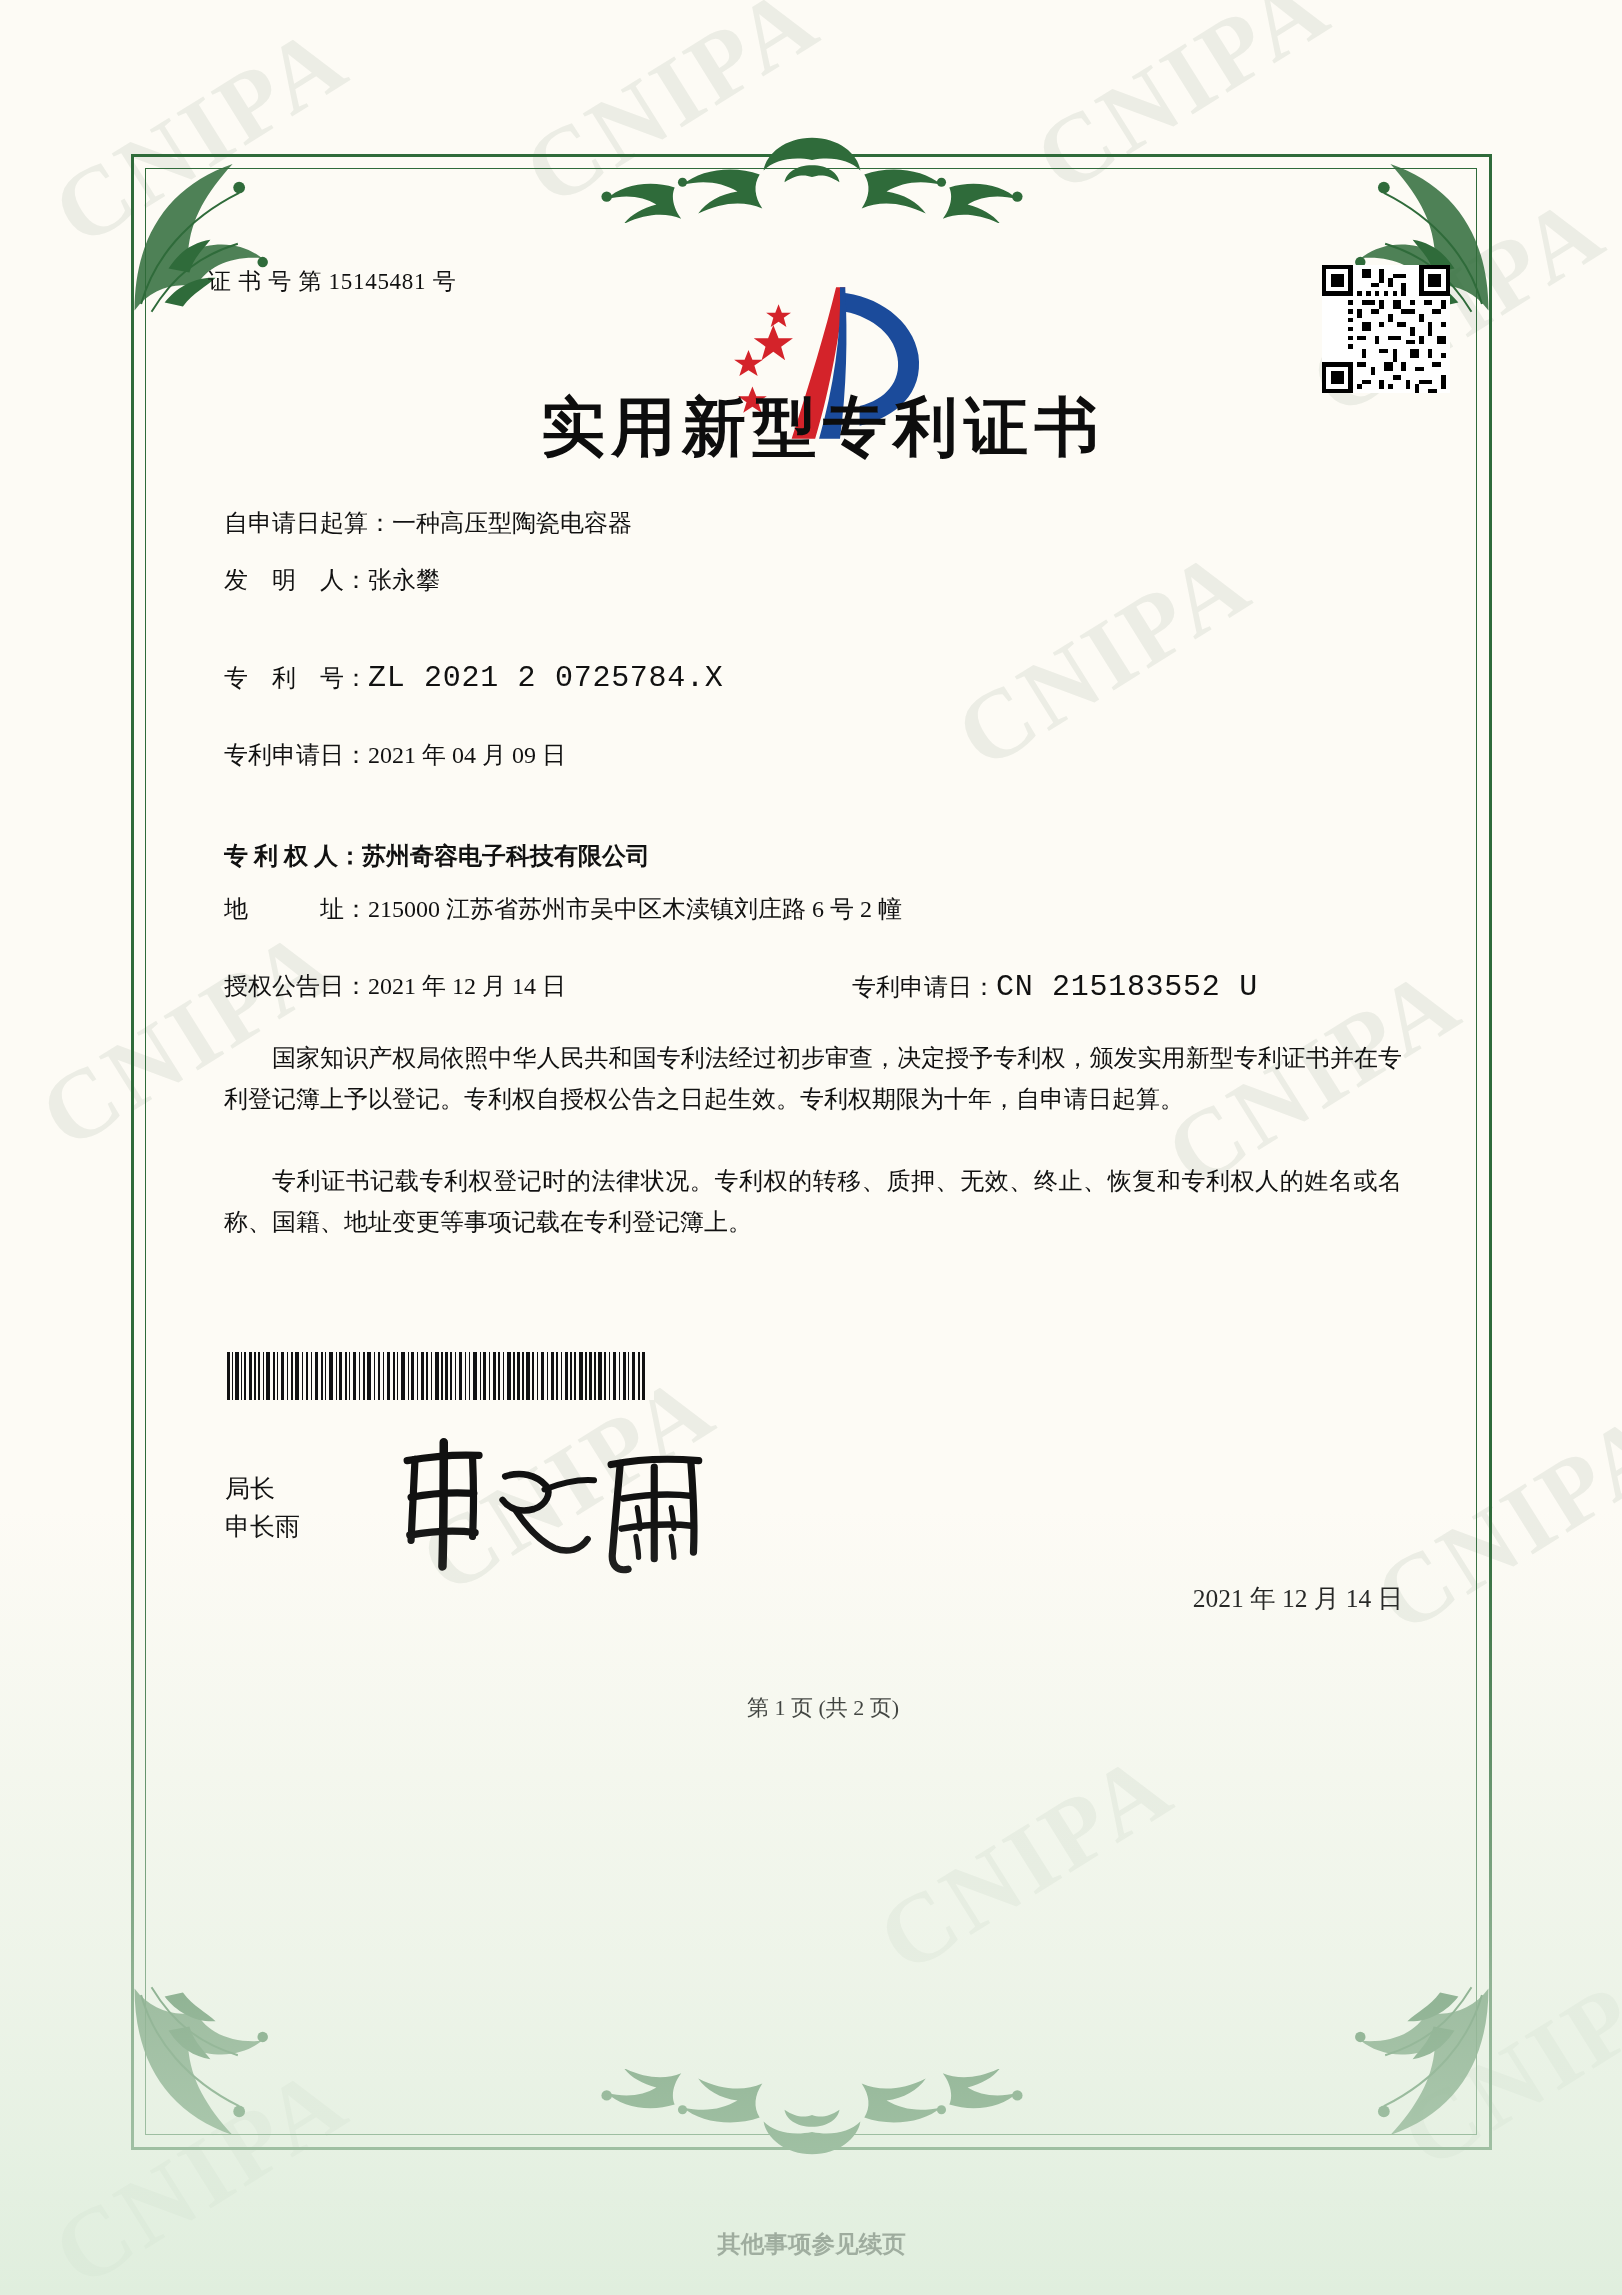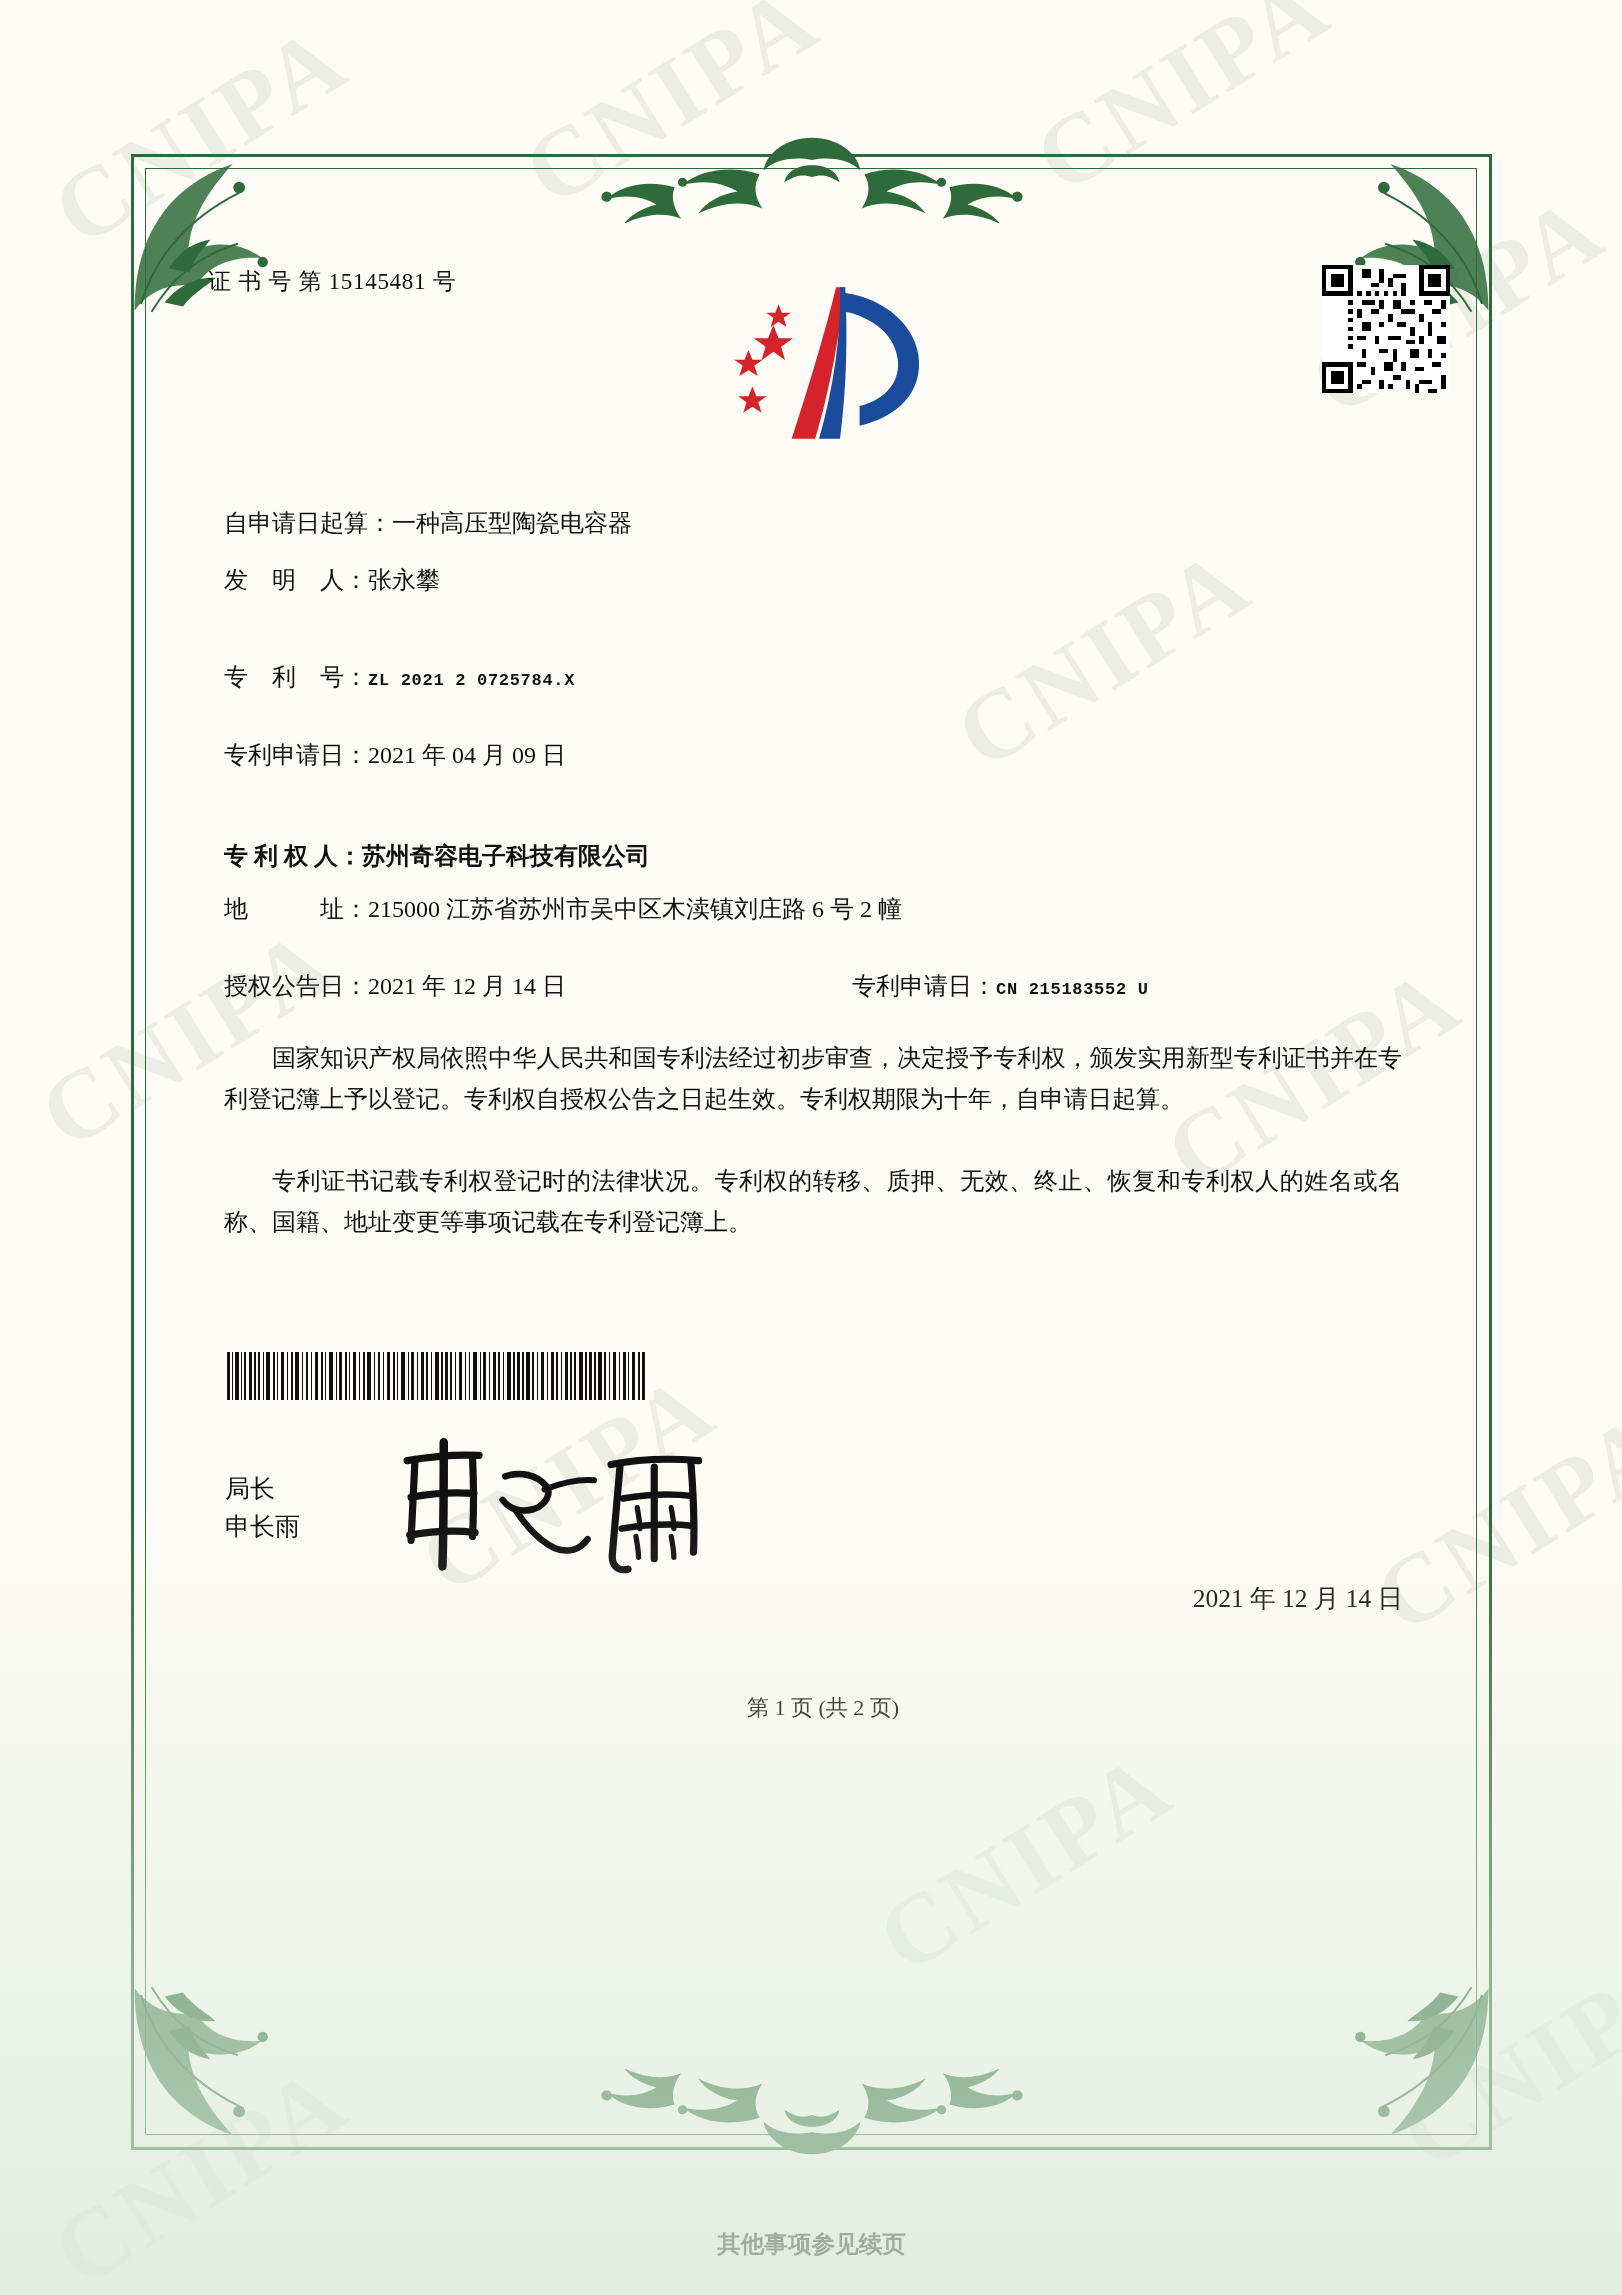--- a/index.html
+++ b/index.html
@@ -121,21 +121,21 @@
 
   .field {
     position: absolute;
     left: 79px;
     font-size: 24px;
     color: #111;
     white-space: nowrap;
   }
   .flabel { display: inline-block; }
   .fval { display: inline-block; }
-  .mono-val { font-family: "Liberation Mono", monospace; font-size: 17px; letter-spacing: 0.7px; font-weight: bold; }
+  .mono-val { font-family: "Liberation Mono", monospace; font-size: 30px; letter-spacing: 0.7px; }
 
   #f-name  { top: 339px; }
   #f-inv   { top: 396px; }
   #f-patno { top: 493px; }
   #f-appdate { top: 571px; }
   #f-owner { top: 672px; font-weight: bold; }
   #f-addr  { top: 725px; }
   #f-grant { top: 802px; }
   #f-grantno { position: absolute; left: 707px; top: 802px; font-size: 24px; color: #111; white-space: nowrap; }
 
@@ -400,20 +400,21 @@
 
         <g fill="#d4232a">
           <polygon points="104,72 112,92 134,92 116,105 122,126 104,113 86,126 92,105 74,92 96,92"></polygon>
           <polygon points="66,110 72,125 88,125 75,134 80,150 66,141 52,150 57,134 44,125 60,125"></polygon>
           <polygon points="72,166 78,181 94,181 81,190 86,206 72,197 58,206 63,190 50,181 66,181"></polygon>
           <polygon points="112,40 117,53 131,53 120,61 124,75 112,67 100,75 104,61 93,53 107,53"></polygon>
         </g>
       </g>
     </svg>
 
+    <div id="doc-title">实用新型专利证书</div>
 
     <div class="field" id="f-name">
       <span class="flabel">自申请日起算：</span><span class="fval">一种高压型陶瓷电容器</span>
     </div>
     <div class="field" id="f-inv">
       <span class="flabel">发　明　人：</span><span class="fval">张永攀</span>
     </div>
     <div class="field" id="f-patno">
       <span class="flabel">专　利　号：</span><span class="fval mono-val">ZL 2021 2 0725784.X</span>
     </div>

